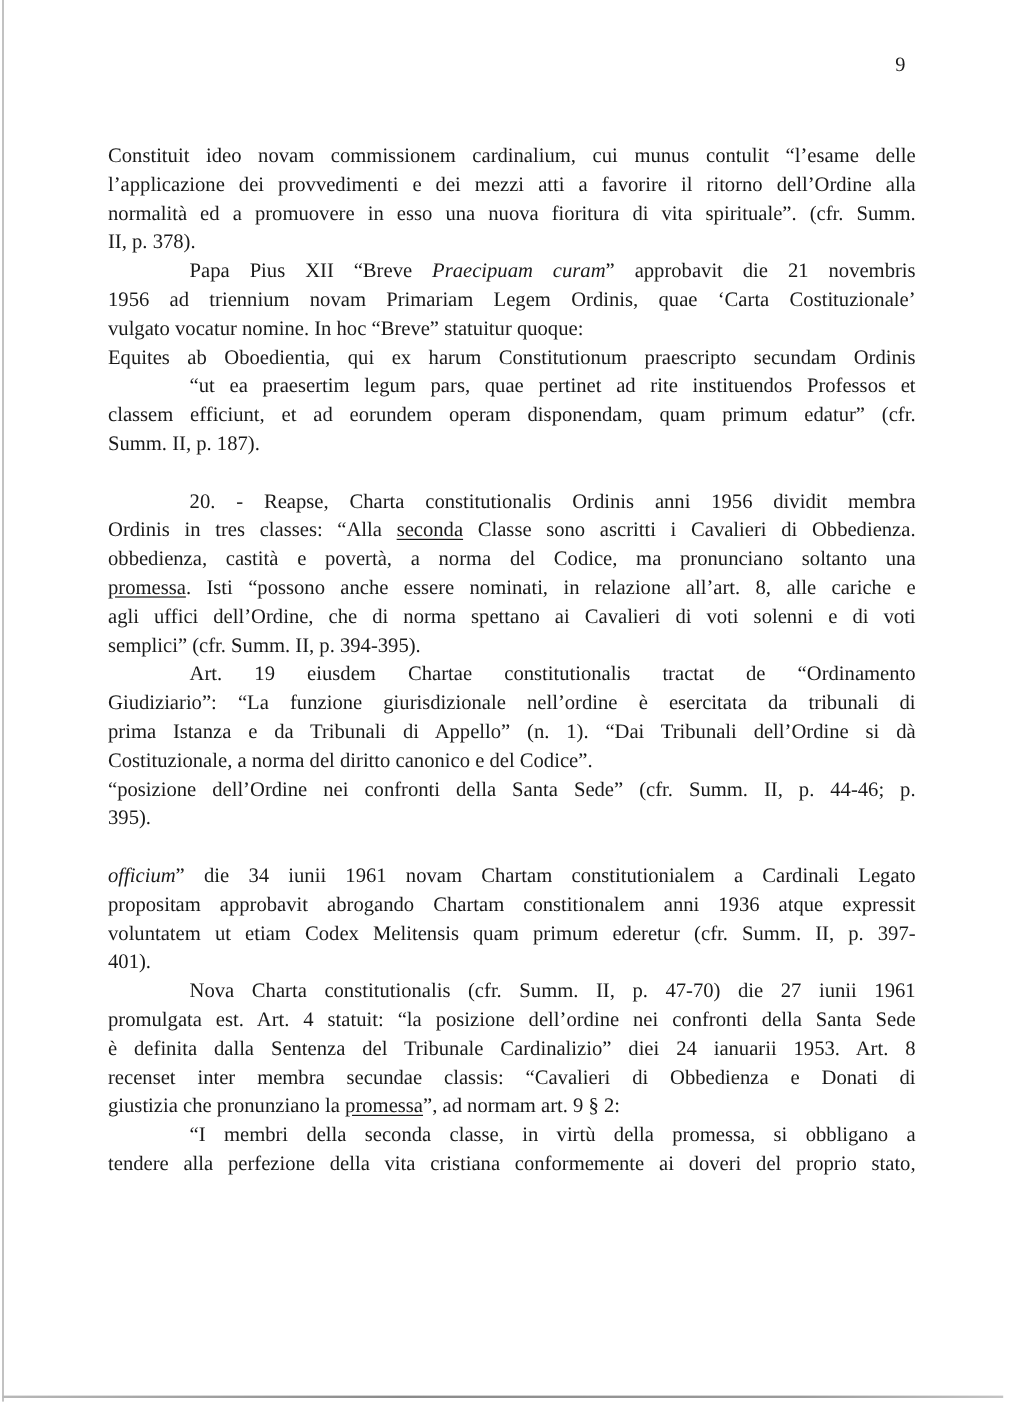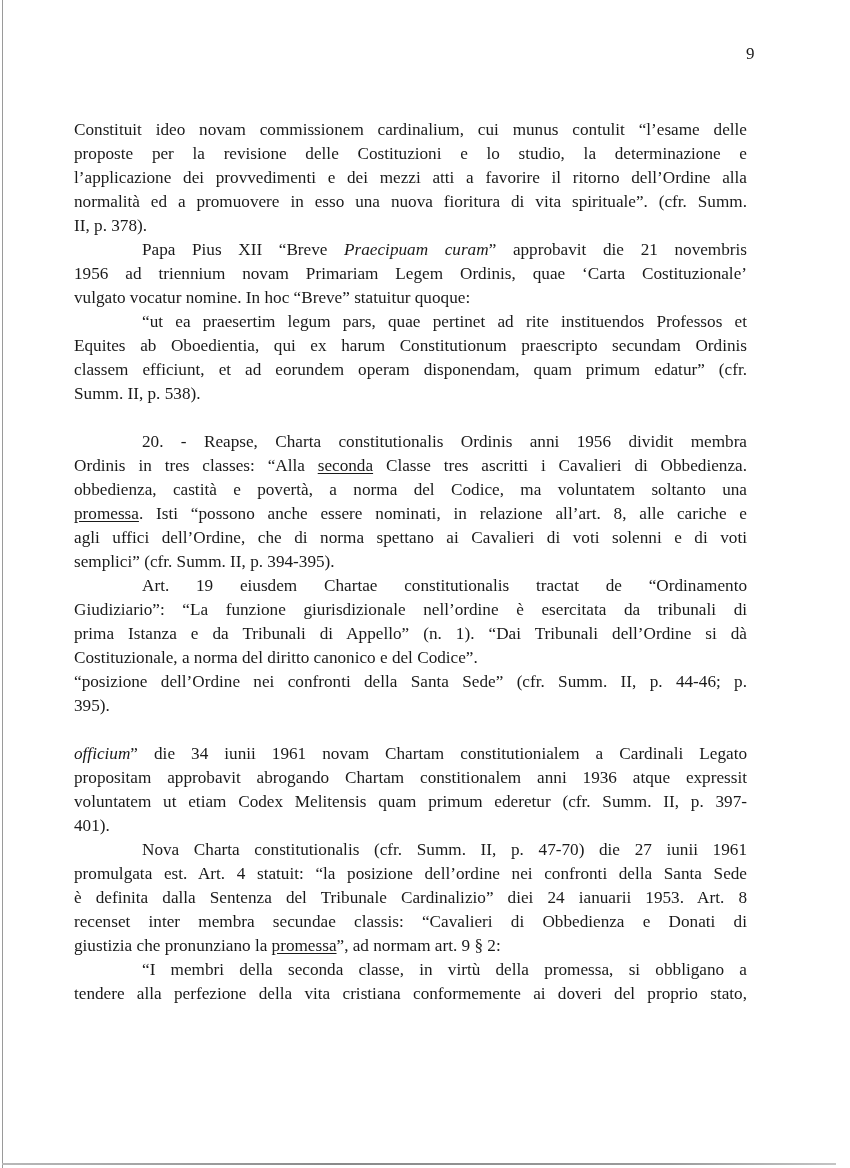--- a/index.html
+++ b/index.html
@@ -14,21 +14,21 @@
     }
     .scan-bottom {
       position: absolute; left: 2px; top: 1163px; width: 834px; height: 2px;
       background: linear-gradient(90deg,#b8b8b8,#8a8a8a 40%,#9c9c9c 80%,#c4c4c4);
     }
     .page-number {
       position: absolute; left: 746px; top: 44px;
       font-size: 17px;
     }
     .body-text {
-      position: absolute; left: 74px; top: 118px; width: 673px;
+      position: absolute; left: 90px; top: 118px; width: 673px;
       font-size: 17.2px; line-height: 24px;
     }
     .line {
       white-space: nowrap; height: 24px;
     }
     .j { text-align: justify; text-align-last: justify; white-space: normal; }
     .ind { padding-left: 68px; }
     .gap { height: 24px; }
     u { text-decoration: underline; text-underline-offset: 2px; }
     i { font-style: italic; }
@@ -38,45 +38,44 @@
 
 <div class="scan-left"></div>
 <div class="scan-bottom"></div>
 
 <div class="page-number">9</div>
 
 <div class="body-text">
 
   <div>
     <div class="line j">Constituit ideo novam commissionem cardinalium, cui munus contulit “l’esame delle</div>
-    <div class="line j">proposte per la revisione delle Costituzioni e lo studio, la determinazione e</div>
     <div class="line j">l’applicazione dei provvedimenti e dei mezzi atti a favorire il ritorno dell’Ordine alla</div>
     <div class="line j">normalità ed a promuovere in esso una nuova fioritura di vita spirituale”. (cfr. Summ.</div>
     <div class="line">II, p. 378).</div>
   </div>
 
   <div>
     <div class="line j ind"><span>Papa Pius XII “Breve </span><i>Praecipuam curam</i><span>” approbavit die 21 novembris</span></div>
     <div class="line j">1956 ad triennium novam Primariam Legem Ordinis, quae ‘Carta Costituzionale’</div>
     <div class="line">vulgato vocatur nomine. In hoc “Breve” statuitur quoque:</div>
   </div>
 
   <div>
+    <div class="line j">Equites ab Oboedientia, qui ex harum Constitutionum praescripto secundam Ordinis</div>
     <div class="line j ind">“ut ea praesertim legum pars, quae pertinet ad rite instituendos Professos et</div>
-    <div class="line j">Equites ab Oboedientia, qui ex harum Constitutionum praescripto secundam Ordinis</div>
     <div class="line j">classem efficiunt, et ad eorundem operam disponendam, quam primum edatur” (cfr.</div>
-    <div class="line">Summ. II, p. 538).</div>
+    <div class="line">Summ. II, p. 187).</div>
   </div>
 
   <div class="gap"></div>
 
   <div>
     <div class="line j ind">20. - Reapse, Charta constitutionalis Ordinis anni 1956 dividit membra</div>
-    <div class="line j"><span>Ordinis in tres classes: “Alla </span><u>seconda</u><span> Classe tres ascritti i Cavalieri di Obbedienza.</span></div>
-    <div class="line j">obbedienza, castità e povertà, a norma del Codice, ma voluntatem soltanto una</div>
+    <div class="line j"><span>Ordinis in tres classes: “Alla </span><u>seconda</u><span> Classe sono ascritti i Cavalieri di Obbedienza.</span></div>
+    <div class="line j">obbedienza, castità e povertà, a norma del Codice, ma pronunciano soltanto una</div>
     <div class="line j"><u>promessa</u><span>. Isti “possono anche essere nominati, in relazione all’art. 8, alle cariche e</span></div>
     <div class="line j">agli uffici dell’Ordine, che di norma spettano ai Cavalieri di voti solenni e di voti</div>
     <div class="line">semplici” (cfr. Summ. II, p. 394-395).</div>
   </div>
 
   <div>
     <div class="line j ind">Art. 19 eiusdem Chartae constitutionalis tractat de “Ordinamento</div>
     <div class="line j">Giudiziario”: “La funzione giurisdizionale nell’ordine è esercitata da tribunali di</div>
     <div class="line j">prima Istanza e da Tribunali di Appello” (n. 1). “Dai Tribunali dell’Ordine si dà</div>
     <div class="line">Costituzionale, a norma del diritto canonico e del Codice”.</div>

